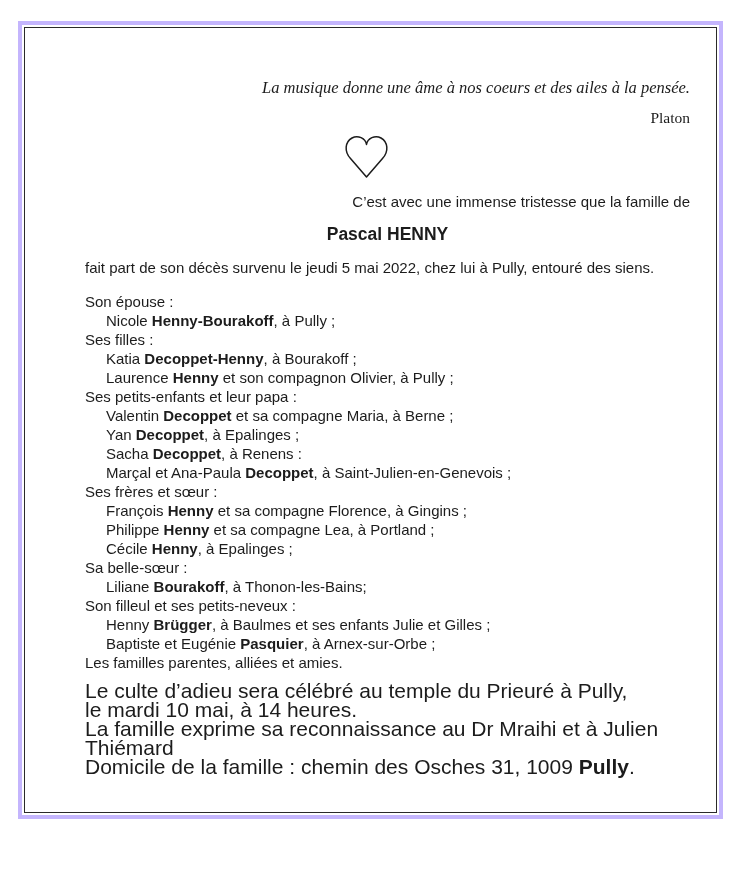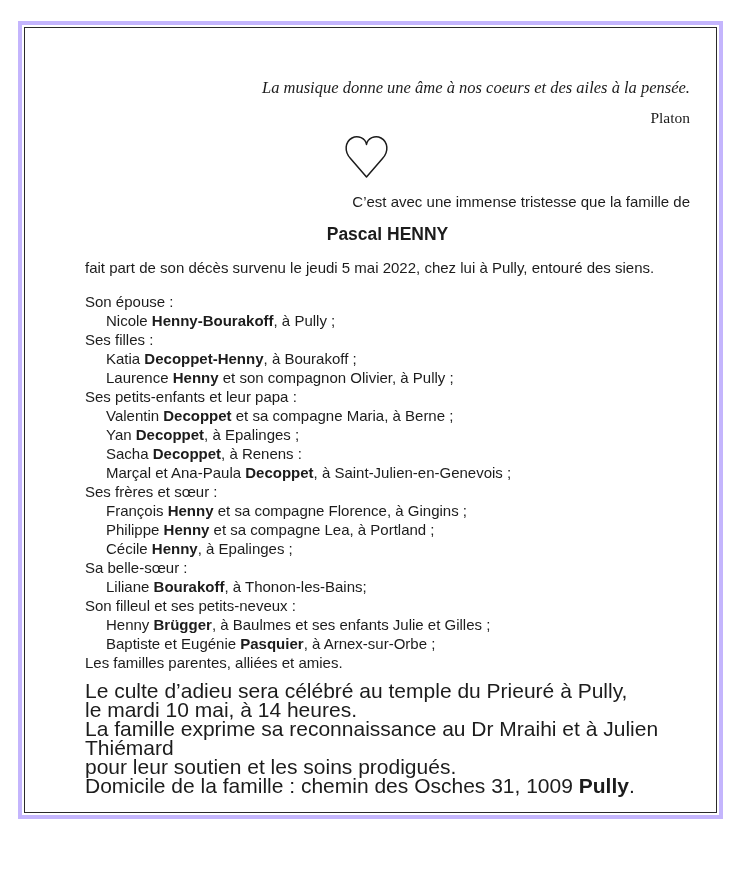--- a/index.html
+++ b/index.html
@@ -121,20 +121,19 @@
             <div class="line"><span>Son filleul et ses petits-neveux :</span></div>
             <div class="line indent"><span>Henny </span><b>Brügger</b><span>, à Baulmes et ses enfants Julie et Gilles ;</span></div>
             <div class="line indent"><span>Baptiste et Eugénie </span><b>Pasquier</b><span>, à Arnex-sur-Orbe ;</span></div>
             <div class="line"><span>Les familles parentes, alliées et amies.</span></div>
           </div>
 
         <div class="closing-block" id="closing-block">
             <div class="line"><span>Le culte d’adieu sera célébré au temple du Prieuré à Pully,</span></div>
             <div class="line"><span>le mardi 10 mai, à 14 heures.</span></div>
             <div class="line"><span>La famille exprime sa reconnaissance au Dr Mraihi et à Julien Thiémard</span></div>
-            <div class="line"><span>pour leur soutien et les soins prodigués.</span></div>
             <div class="line"><span>Domicile de la famille : chemin des Osches 31, 1009 </span><b>Pully</b><span>.</span></div>
           </div>
 
       </div>
     </div>
   </div>
 </div>
 
 </body></html>

